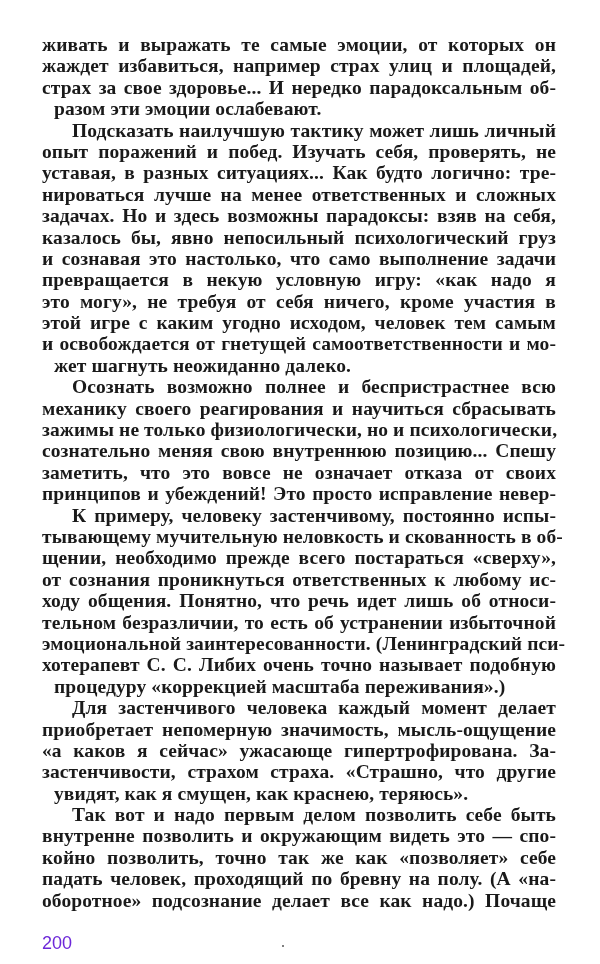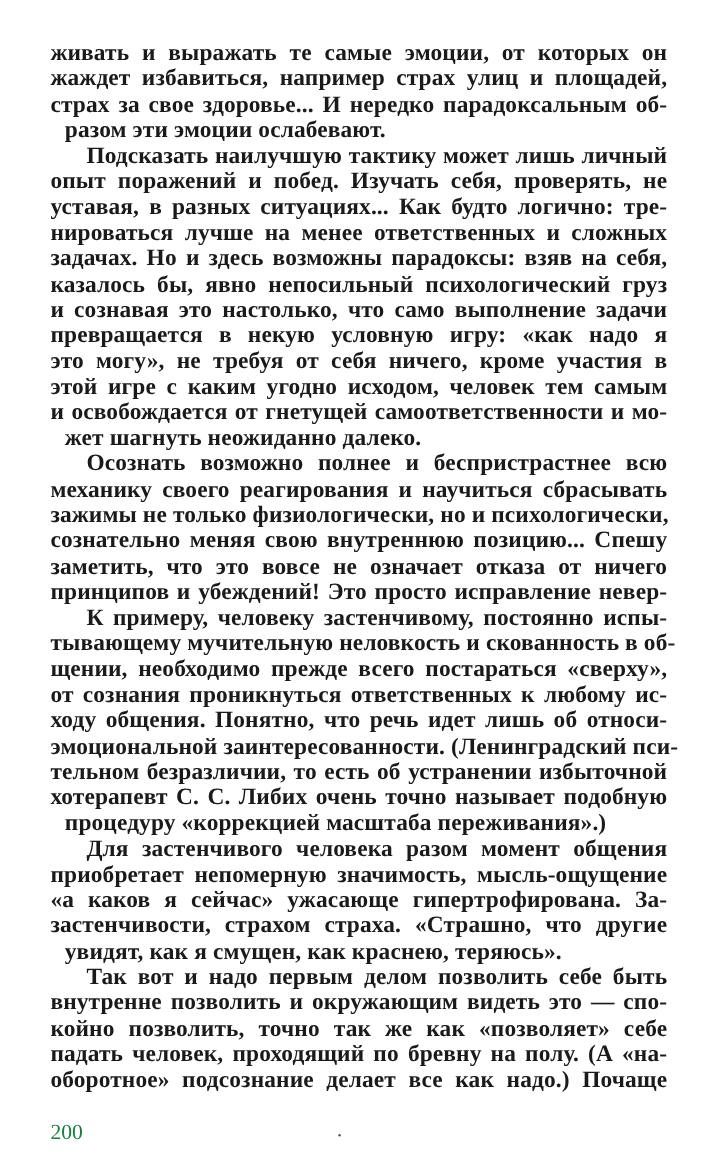--- a/index.html
+++ b/index.html
@@ -14,22 +14,22 @@
     white-space: nowrap;
     text-align: justify;
     text-align-last: justify;
     letter-spacing: 0.1px;
     font-weight: bold;
   }
   .line.last { text-align-last: left; margin-left: 12px; }
   .line.indent { padding-left: 30px; }
   .pagenum {
     position:absolute; left:42px; top:933px;
-    font-family: Liberation Serif, serif;
-    font-size: 18px; color:#15803d;
+    font-family: Liberation Sans, sans-serif;
+    font-size: 18px; color:#6d28d9;
   }
   .dot { position:absolute; left:282px; top:945px; width:2px; height:2px; background:#555; border-radius:1px; }
 </style>
 </head>
 <body>
 
 <div class="page" id="page">
     <div>
       <div class="line">живать и выражать те самые эмоции, от которых он</div>
       <div class="line">жаждет избавиться, например страх улиц и площадей,</div>
@@ -48,36 +48,36 @@
       <div class="line">это могу», не требуя от себя ничего, кроме участия в</div>
       <div class="line">этой игре с каким угодно исходом, человек тем самым</div>
       <div class="line">и освобождается от гнетущей самоответственности и мо-</div>
       <div class="line last">жет шагнуть неожиданно далеко.</div>
     </div>
     <div>
       <div class="line indent">Осознать возможно полнее и беспристрастнее всю</div>
       <div class="line">механику своего реагирования и научиться сбрасывать</div>
       <div class="line">зажимы не только физиологически, но и психологически,</div>
       <div class="line">сознательно меняя свою внутреннюю позицию... Спешу</div>
-      <div class="line">заметить, что это вовсе не означает отказа от ничего</div>
+      <div class="line">заметить, что это вовсе не означает отказа от своих</div>
       <div class="line">принципов и убеждений! Это просто исправление невер-</div>
     </div>
     <div>
       <div class="line indent">К примеру, человеку застенчивому, постоянно испы-</div>
       <div class="line">тывающему мучительную неловкость и скованность в об-</div>
       <div class="line">щении, необходимо прежде всего постараться «сверху»,</div>
       <div class="line">от сознания проникнуться ответственных к любому ис-</div>
       <div class="line">ходу общения. Понятно, что речь идет лишь об относи-</div>
+      <div class="line">тельном безразличии, то есть об устранении избыточной</div>
       <div class="line">эмоциональной заинтересованности. (Ленинградский пси-</div>
-      <div class="line">тельном безразличии, то есть об устранении избыточной</div>
       <div class="line">хотерапевт С. С. Либих очень точно называет подобную</div>
       <div class="line last">процедуру «коррекцией масштаба переживания».)</div>
     </div>
     <div>
-      <div class="line indent">Для застенчивого человека разом момент общения</div>
+      <div class="line indent">Для застенчивого человека каждый момент делает</div>
       <div class="line">приобретает непомерную значимость, мысль-ощущение</div>
       <div class="line">«а каков я сейчас» ужасающе гипертрофирована. За-</div>
       <div class="line">застенчивости, страхом страха. «Страшно, что другие</div>
       <div class="line last">увидят, как я смущен, как краснею, теряюсь».</div>
     </div>
     <div>
       <div class="line indent">Так вот и надо первым делом позволить себе быть</div>
       <div class="line">внутренне позволить и окружающим видеть это — спо-</div>
       <div class="line">койно позволить, точно так же как «позволяет» себе</div>
       <div class="line">падать человек, проходящий по бревну на полу. (А «на-</div>

